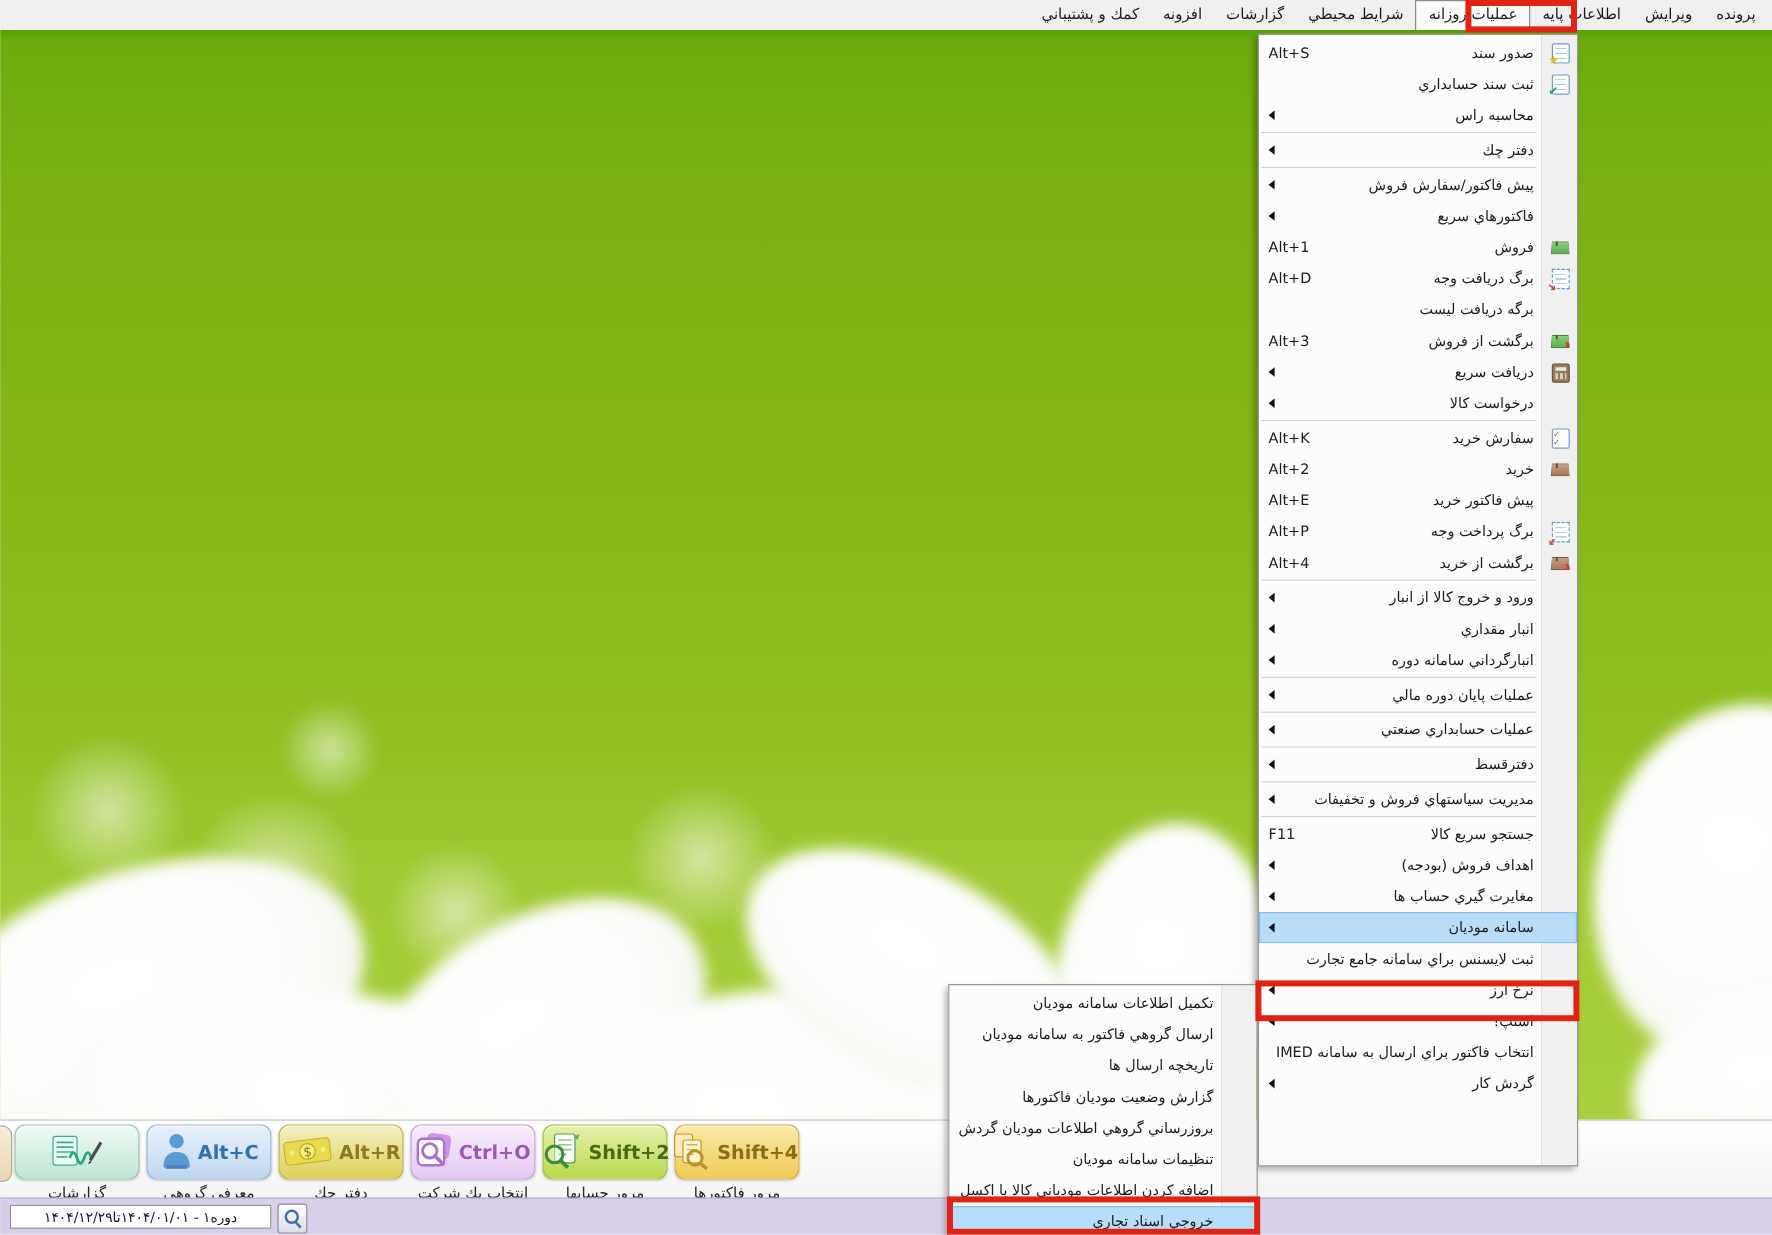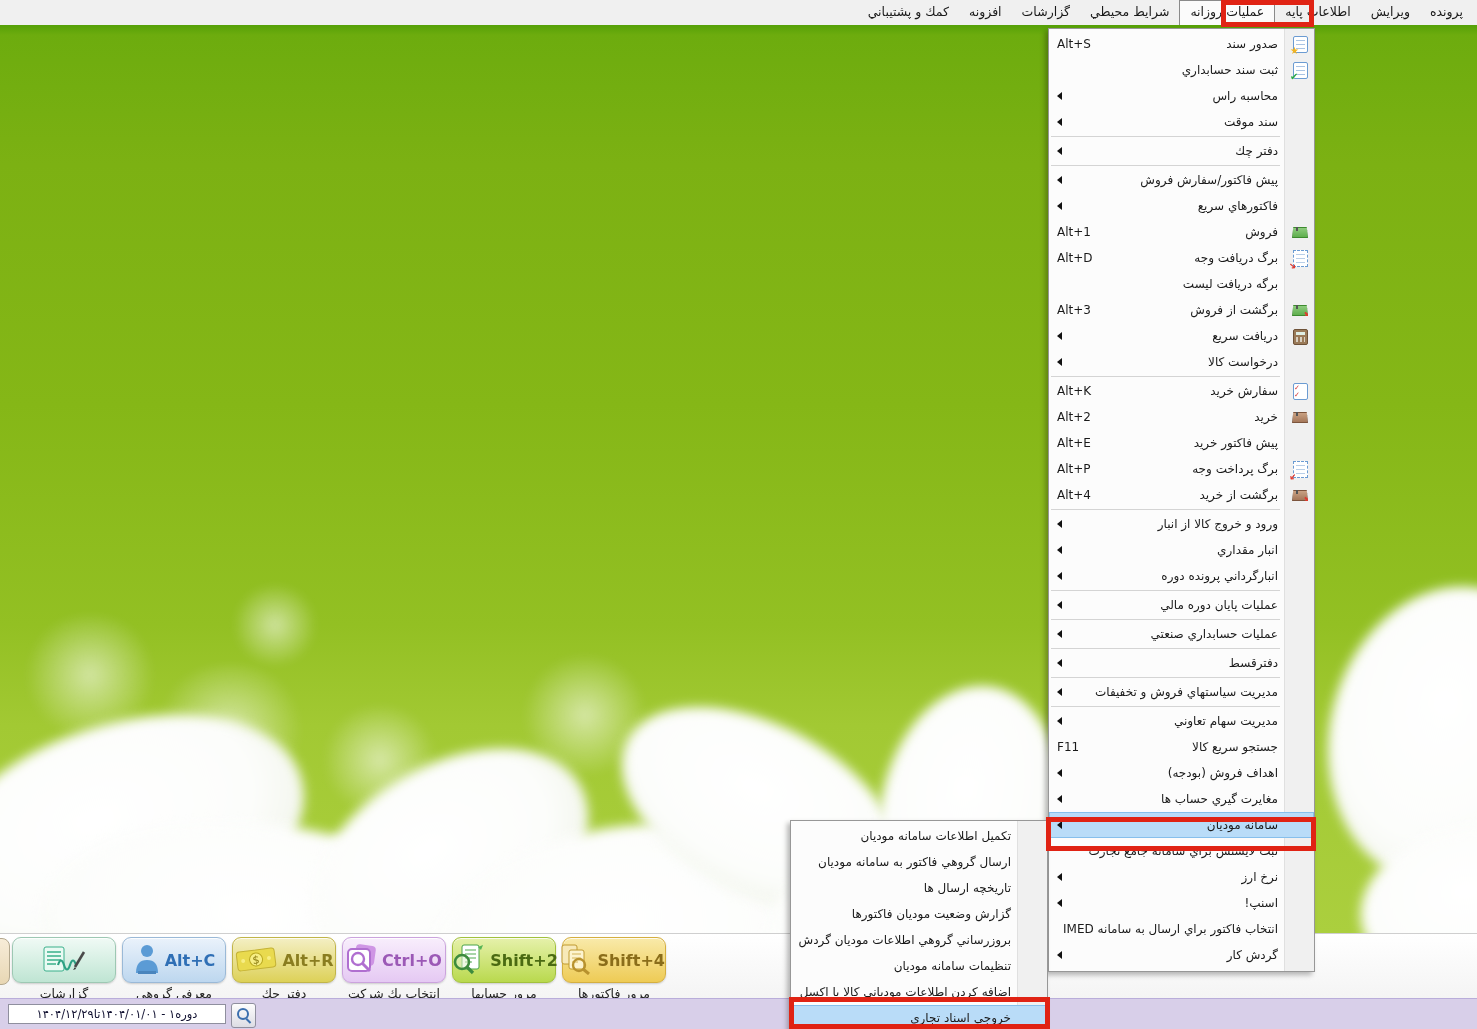--- a/index.html
+++ b/index.html
@@ -137,26 +137,20 @@
       <span class="ic ic-doc ic-doc-check"></span>
       <span class="lbl">ثبت سند حسابداري</span>
       <span class="right"></span>
     </div>
     <div class="mi">
       <span class="lbl">محاسبه راس</span>
       <span class="right">
         <span class="arrow"></span>
       </span>
     </div>
-    <div class="mi">
-      <span class="lbl">سند موقت</span>
-      <span class="right">
-        <span class="arrow"></span>
-      </span>
-    </div>
     <div class="sep"></div>
     <div class="mi">
       <span class="lbl">دفتر چك</span>
       <span class="right">
         <span class="arrow"></span>
       </span>
     </div>
     <div class="sep"></div>
     <div class="mi">
       <span class="lbl">پيش فاكتور/سفارش فروش</span>
@@ -250,21 +244,21 @@
         <span class="arrow"></span>
       </span>
     </div>
     <div class="mi">
       <span class="lbl">انبار مقداري</span>
       <span class="right">
         <span class="arrow"></span>
       </span>
     </div>
     <div class="mi">
-      <span class="lbl">انبارگرداني پرونده دوره</span>
+      <span class="lbl">انبارگرداني سامانه دوره</span>
       <span class="right">
         <span class="arrow"></span>
       </span>
     </div>
     <div class="sep"></div>
     <div class="mi">
       <span class="lbl">عمليات پايان دوره مالي</span>
       <span class="right">
         <span class="arrow"></span>
       </span>
@@ -284,26 +278,20 @@
       </span>
     </div>
     <div class="sep"></div>
     <div class="mi">
       <span class="lbl">مديريت سياستهاي فروش و تخفيفات</span>
       <span class="right">
         <span class="arrow"></span>
       </span>
     </div>
     <div class="sep"></div>
-    <div class="mi">
-      <span class="lbl">مديريت سهام تعاوني</span>
-      <span class="right">
-        <span class="arrow"></span>
-      </span>
-    </div>
     <div class="mi">
       <span class="lbl">جستجو سريع كالا</span>
       <span class="right">
         <span class="sc">F11</span>
       </span>
     </div>
     <div class="mi">
       <span class="lbl">اهداف فروش (بودجه)</span>
       <span class="right">
         <span class="arrow"></span>

